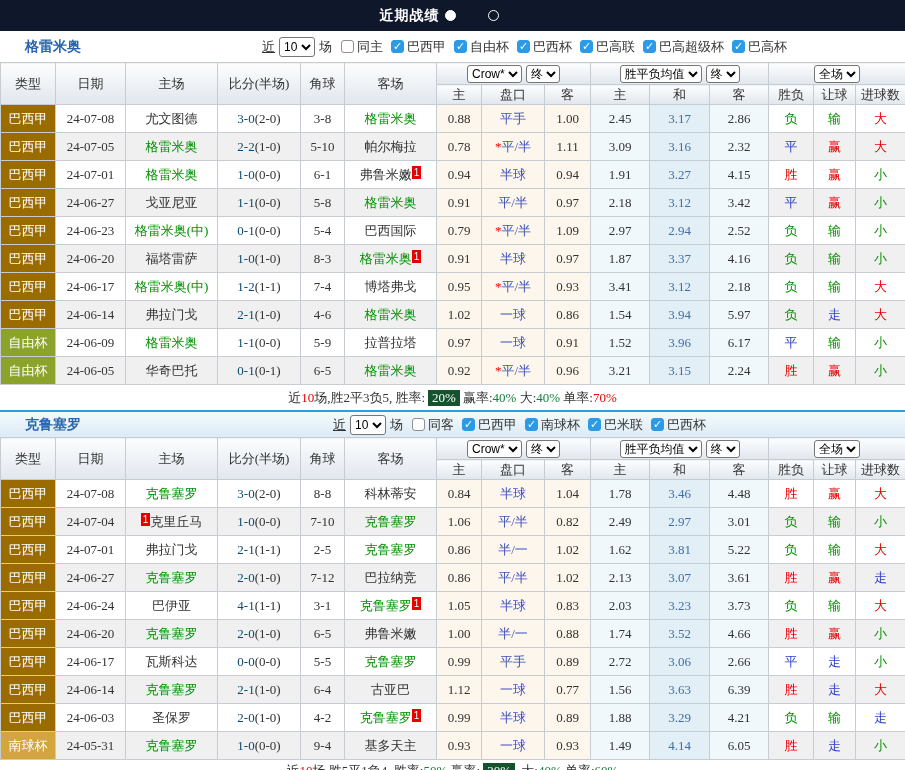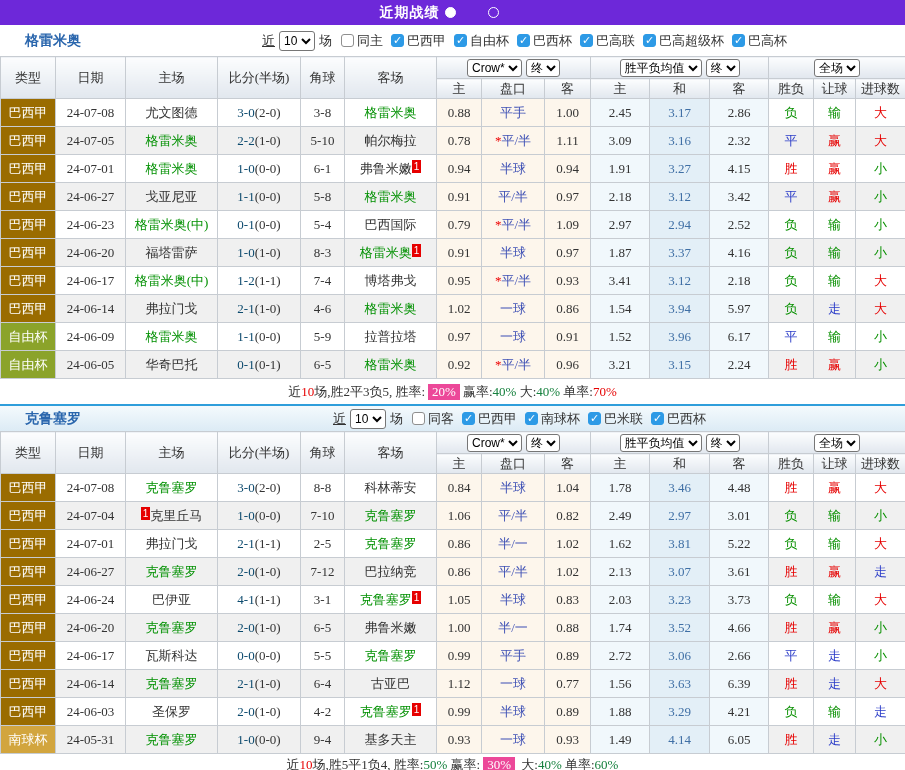--- a/index.html
+++ b/index.html
@@ -5,22 +5,22 @@
   html,body{margin:0;padding:0;}
   body{
     width:905px;
     background:#fff;
     font-family:"Liberation Serif","DejaVu Serif",serif;
     font-size:13px;
     color:#333;
   }
   
   .titlebar{
-    height:25px;
-    background:#6d28d9;
+    height:31px;
+    background:#0f172a;
     display:flex;align-items:center;justify-content:center;
     gap:5px;color:#fff;
   }
   .titlebar .title{font-weight:bold;font-size:14px;letter-spacing:1px;}
   .opt{display:inline-flex;align-items:center;gap:3px;cursor:pointer;}
   .radio{
     width:11px;height:11px;border:1px solid #fff;border-radius:50%;
     display:inline-block;box-sizing:border-box;background:transparent;
   }
   .radio.on{background:#fff;}
@@ -80,21 +80,21 @@
     font-size:10px;line-height:13px;padding:0 2px;vertical-align:3px;
     font-family:"Liberation Sans",sans-serif;
   }
   
   .summary{display:flex;align-items:center;justify-content:center;font-size:13px;}
   .s0 .summary{height:25px;}
   .s1 .summary{height:22px;}
   .seg{white-space:pre;}
   .seg.red{color:#e60000;}
   .seg.blue{color:#15803d;}
-  .seg.badge{background:#ec4899;color:#fff;padding:0 4px;margin:0 3px;}
+  .seg.badge{background:#14532d;color:#fff;padding:0 4px;margin:0 3px;}
 </style>
 </head>
 <body>
 
 <div class="titlebar" data-name="titlebar">
   <span class="title" data-name="page-title">近期战绩</span>
   <span class="opt" data-name="layout-option-vertical">
     <span class="radio on" data-name="radio-vertical-icon"></span>
     <span class="rlabel" data-name="radio-vertical-label">竖版</span>
   </span>

